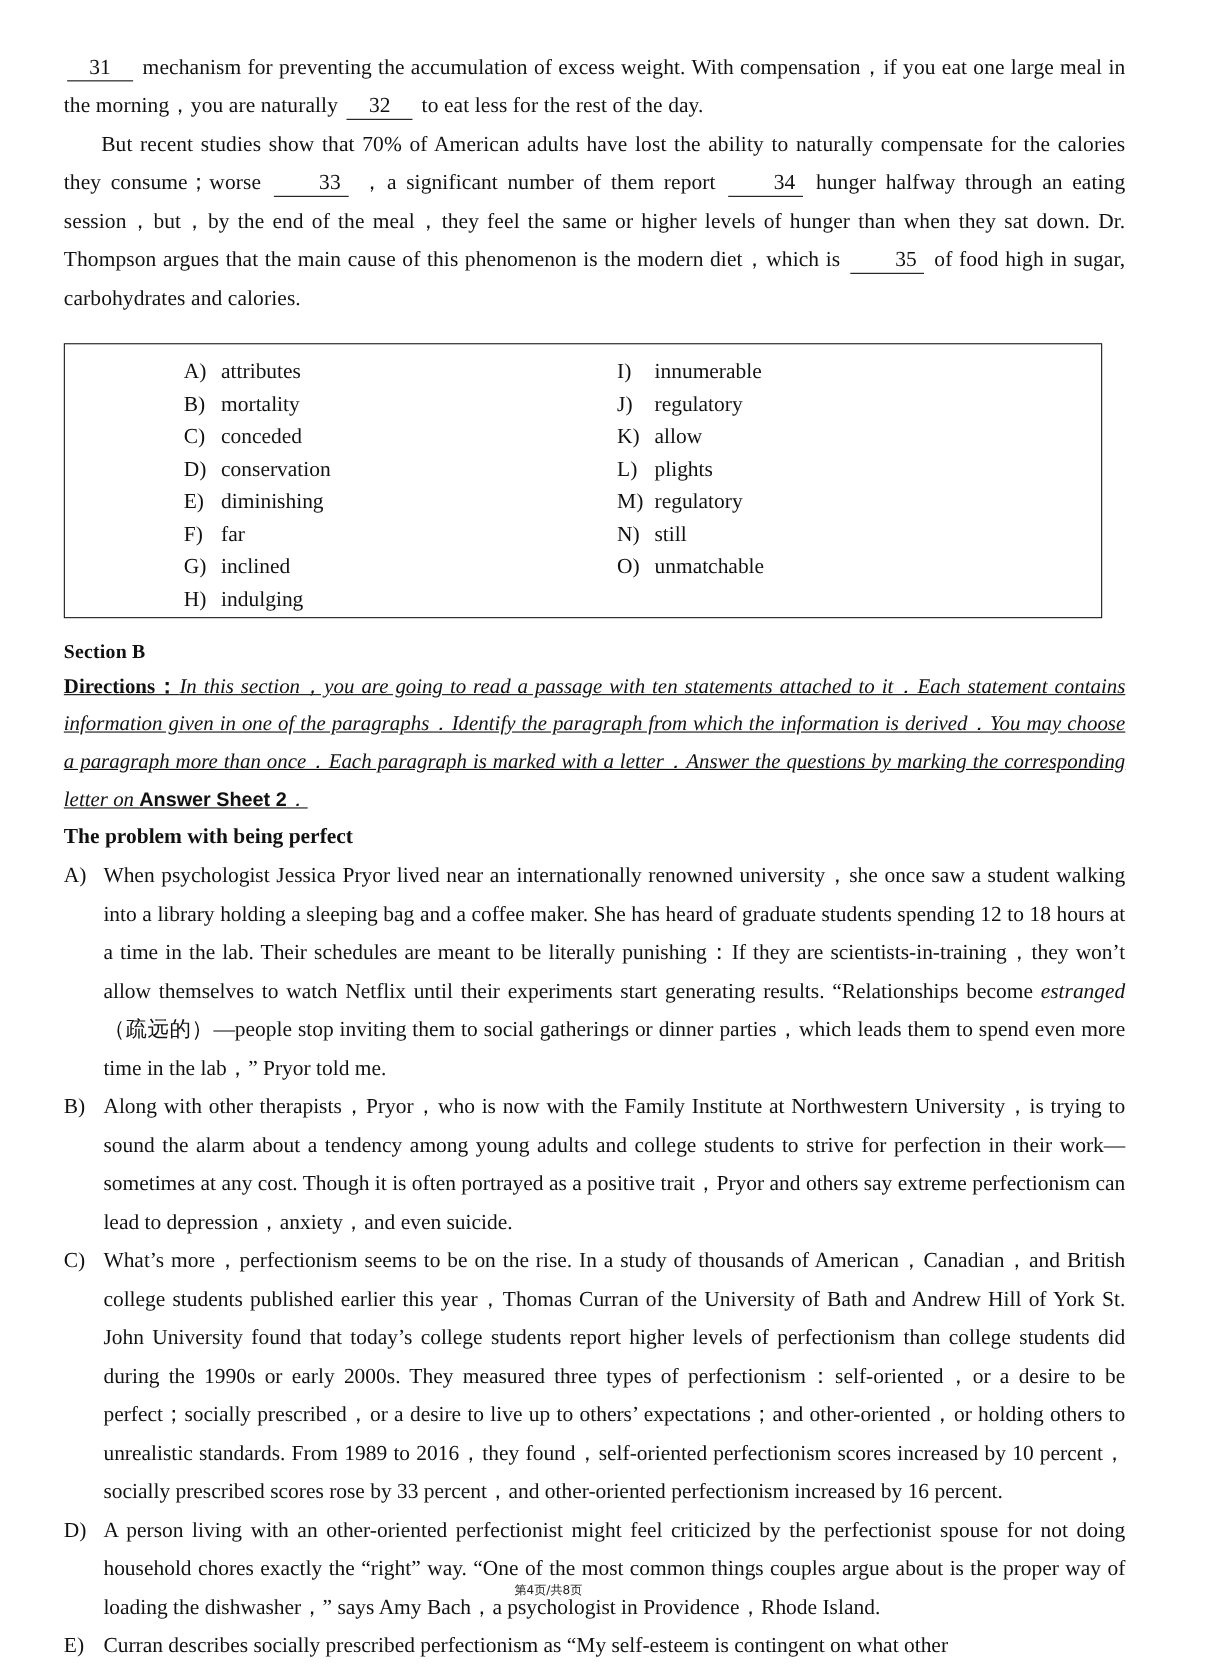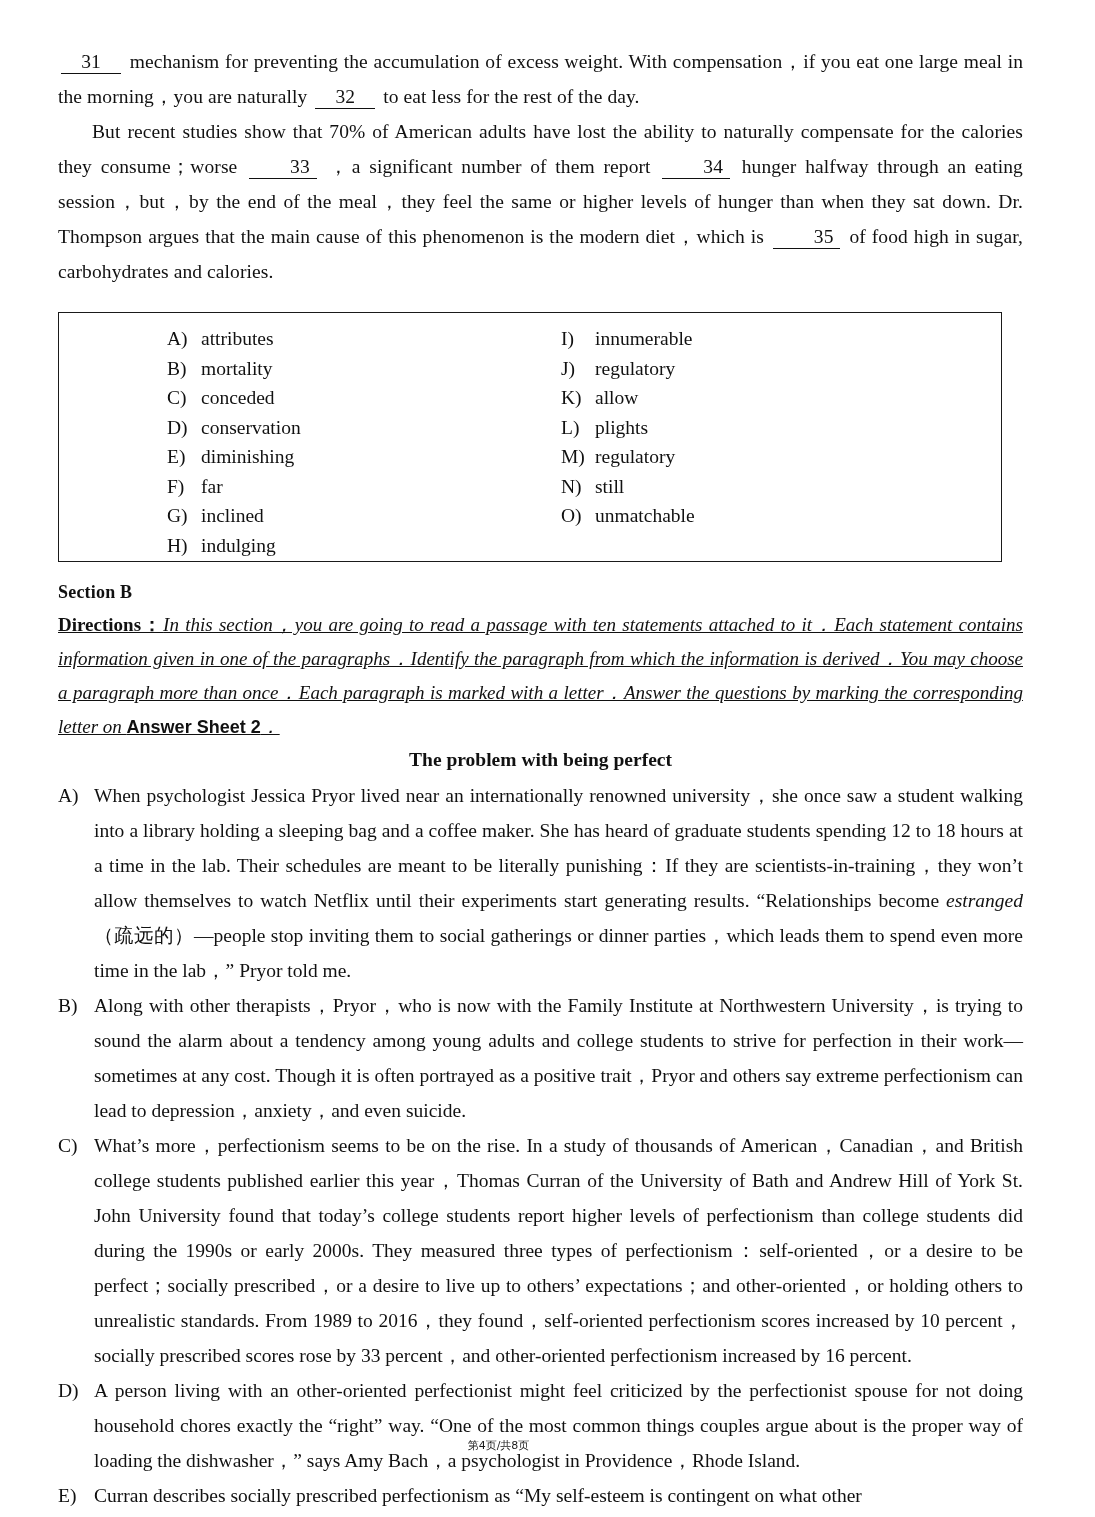--- a/index.html
+++ b/index.html
@@ -99,21 +99,21 @@
     font-weight: bold;
   }
   .directions .as2 {
     font-style: normal;
     font-weight: bold;
     font-family: "Liberation Sans", sans-serif;
     font-size: 18px;
   }
 
   .passage-title {
-    text-align: center;
+    text-align: left;
     font-weight: bold;
     font-size: 19.5px;
     line-height: 32px;
     margin: 0 0 2px 0;
   }
 
   
   .lpara {
     position: relative;
     padding-left: 36px;

